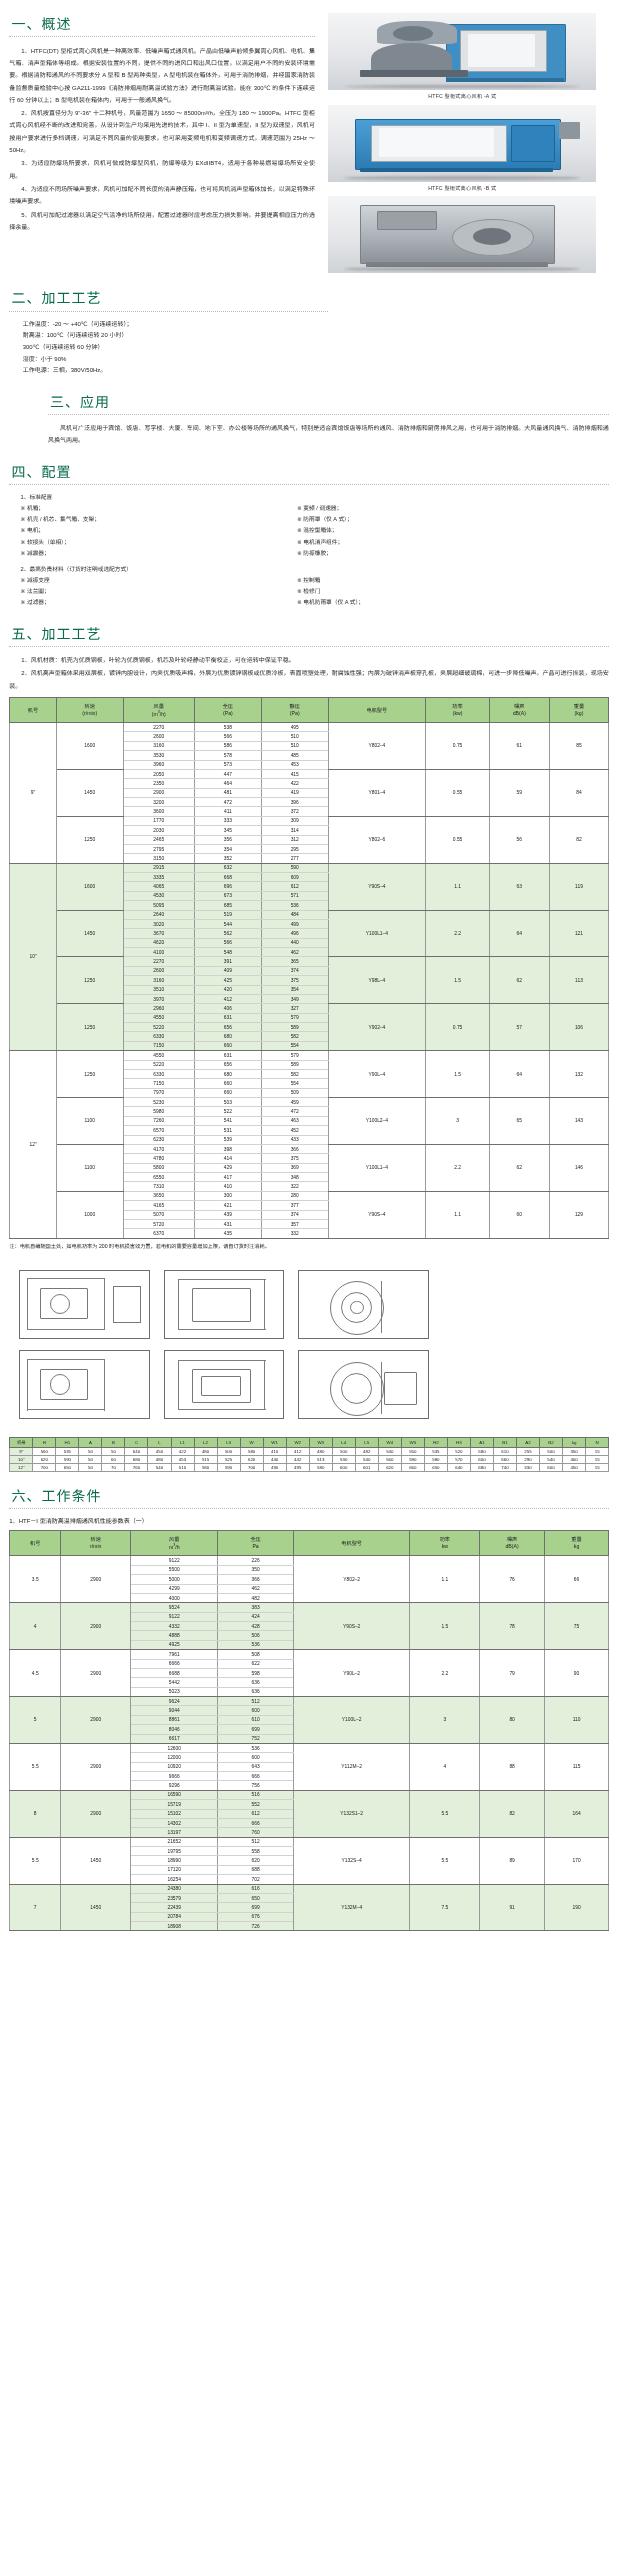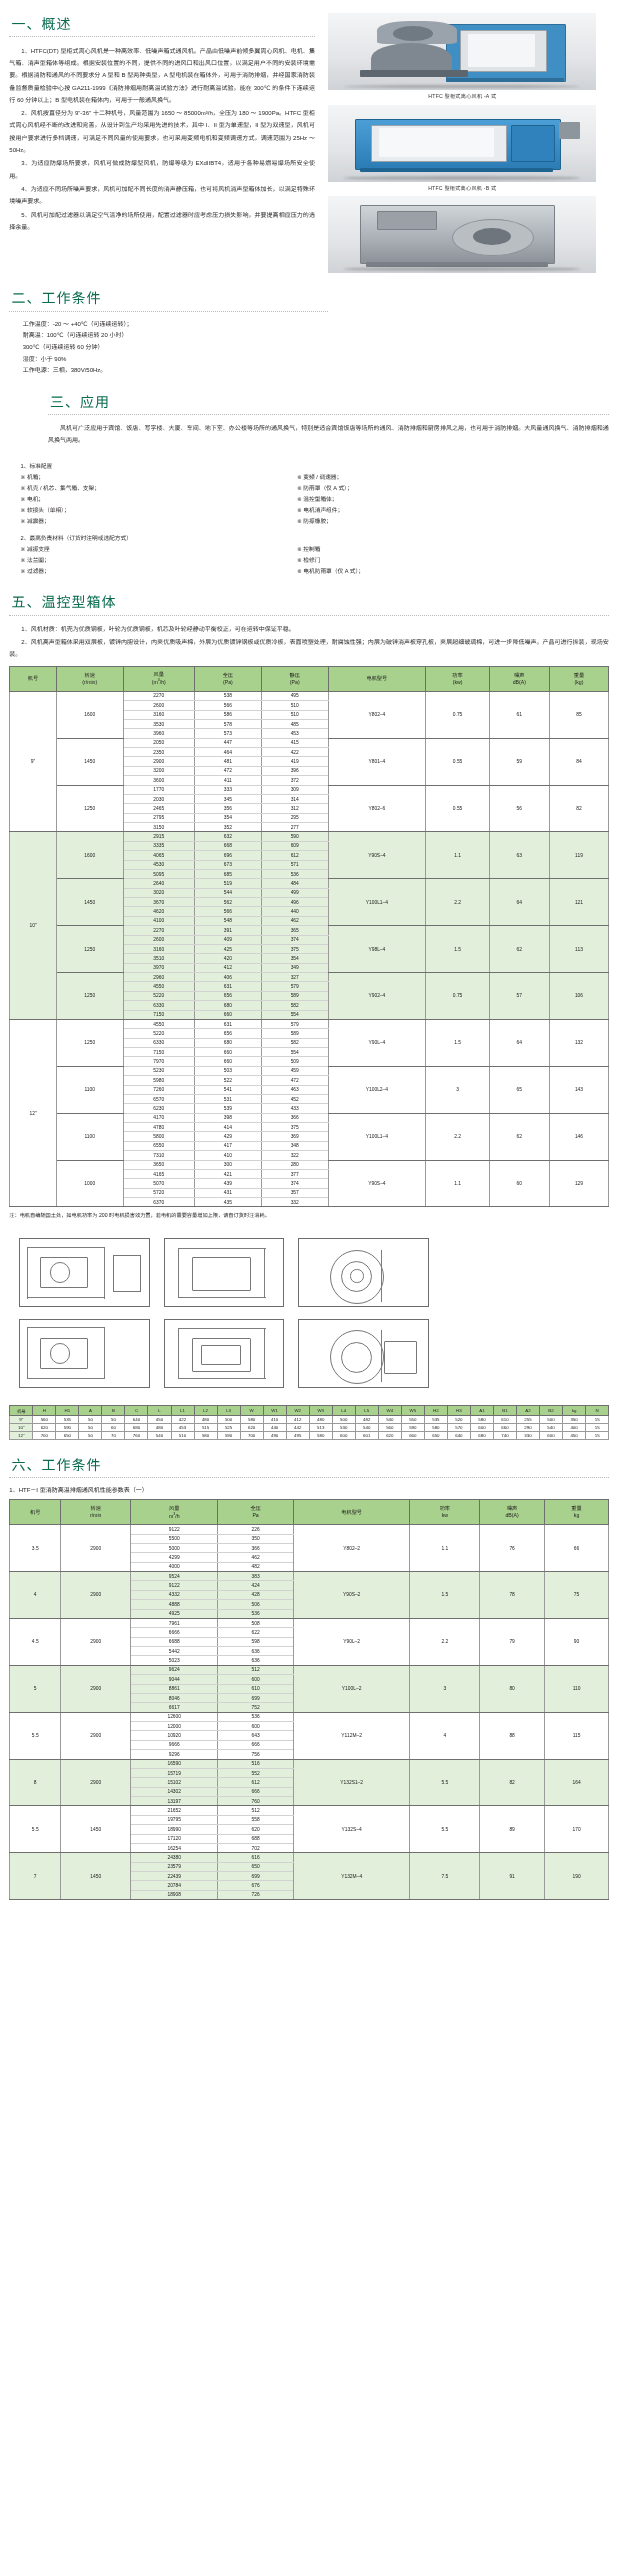--- a/index.html
+++ b/index.html
@@ -171,35 +171,36 @@
           <div class="box3d" style="left:14%;top:86%;width:68%;height:6%;background:#7a8087;"></div>
           <div class="shadowbar"></div>
         </div>
       </div>
 
     </div>
   </div>
 
   <div class="mid-wrap">
     <div style="width:319px;">
-      <div class="sec-head">二、工作条件</div>
+      <div class="sec-head">二、加工工艺</div>
       <p class="cond-line">工作温度：-20 ～ +40℃（可连续运转）；</p>
       <p class="cond-line">耐高温：100℃（可连续运转 20 小时）</p>
       <p class="cond-line">                 300℃（可连续运转 60 分钟）</p>
       <p class="cond-line">湿度：小于 90%</p>
       <p class="cond-line">工作电源：三相，380V/50Hz。</p>
     </div>
   </div>
 
   <div class="mid-wrap" style="padding-top:13.4px;padding-left:48px;">
     <div class="sec-head">三、应用</div>
     <p class="body indent" style="font-size:6px;">风机可广泛应用于宾馆、饭店、写字楼、大厦、车间、地下室、办公楼等场所的通风换气，特别是适合宾馆饭店等场所的通风、消防排烟和厨房排风之用，也可用于消防排烟。大风量通风换气、消防排烟和通风换气两用。</p>
   </div>
 
   <div class="mid-wrap" style="padding-top:13.4px;">
+    <div class="sec-head">四、配置</div>
 
     <div style="font-size:5.7px;padding-left:11.3px;margin-bottom:2.1px;">1、标准配置</div>
 
     <div class="cfg-grid">
       <div class="cfg-col">
         <div class="cfg-item">※ 机箱；</div>
         <div class="cfg-item">※ 机壳 / 机芯、集气箱、支架；</div>
         <div class="cfg-item">※ 电机；</div>
         <div class="cfg-item">※ 软接头（单相）；</div>
         <div class="cfg-item">※ 减震器；</div>
@@ -223,21 +224,21 @@
       </div>
       <div class="cfg-col">
         <div class="cfg-item">※ 控制箱</div>
         <div class="cfg-item">※ 检修门</div>
         <div class="cfg-item">※ 电机防雨罩（仅 A 式）；</div>
       </div>
     </div>
   </div>
 
   <div class="mid-wrap" style="padding-top:14.4px;">
-    <div class="sec-head">五、温控型箱体</div>
+    <div class="sec-head">五、加工工艺</div>
     <p class="body indent">1、风机材质：机壳为优质钢板，叶轮为优质钢板，机芯及叶轮经静动平衡校正，可在运转中保证平稳。</p>
     <p class="body indent">2、风机高声型箱体采用双层板，镀锌内胆设计，内夹优质吸声棉，外层为优质镀锌钢板或优质冷板，表面喷塑处理，耐腐蚀性强；内层为破锌消声板穿孔板，夹层超细玻璃棉，可进一步降低噪声。产品可进行拆装，现场安装。</p>
   </div>
 
   <table class="spec">
     <colgroup>
       <col style="width:32px">
         <col style="width:46px">
         <col style="width:49px">
       <col style="width:46px">

